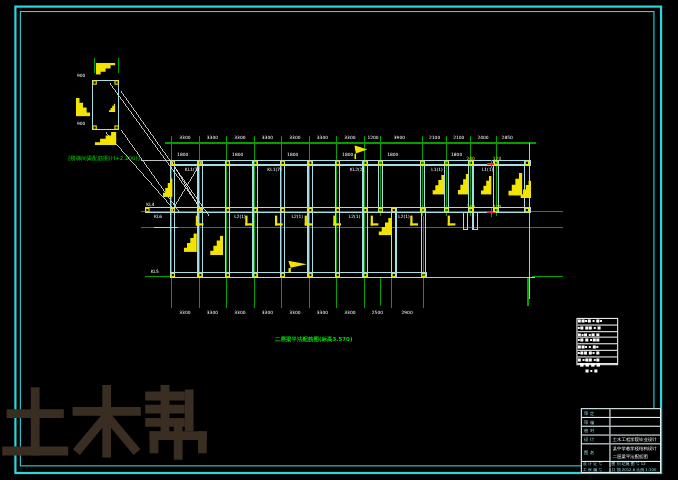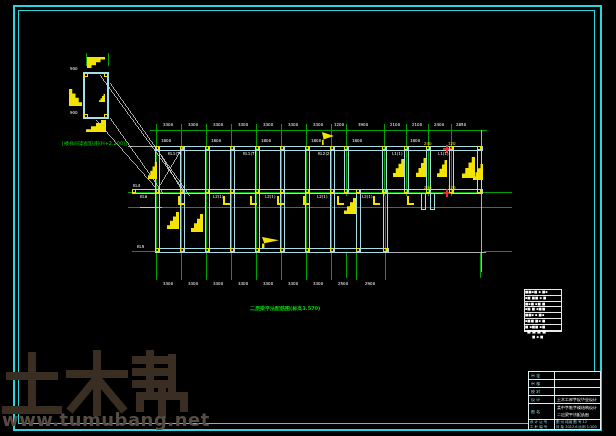--- a/index.html
+++ b/index.html
@@ -298,14 +298,13 @@
       <path d="M136 12 H164" stroke="#3a2d22" stroke-width="8" fill="none" stroke-linecap="square"></path>
       <path d="M136 24 H164" stroke="#3a2d22" stroke-width="8" fill="none" stroke-linecap="square"></path>
       <path d="M136 36 H164" stroke="#3a2d22" stroke-width="8" fill="none" stroke-linecap="square"></path>
       <path d="M150 6 V42" stroke="#3a2d22" stroke-width="8" fill="none" stroke-linecap="square"></path>
       <path d="M172 10 V40" stroke="#3a2d22" stroke-width="8" fill="none" stroke-linecap="square"></path>
       <path d="M140 48 H184" stroke="#3a2d22" stroke-width="8" fill="none" stroke-linecap="square"></path>
       <path d="M140 48 V60" stroke="#3a2d22" stroke-width="8" fill="none" stroke-linecap="square"></path>
       <path d="M184 48 V60" stroke="#3a2d22" stroke-width="8" fill="none" stroke-linecap="square"></path>
       <path d="M162 42 V66" stroke="#3a2d22" stroke-width="8" fill="none" stroke-linecap="square"></path>
     </svg>
-  <div class="wm-url">www.tumubang.net</div>
 </div>
 
 </body></html>

